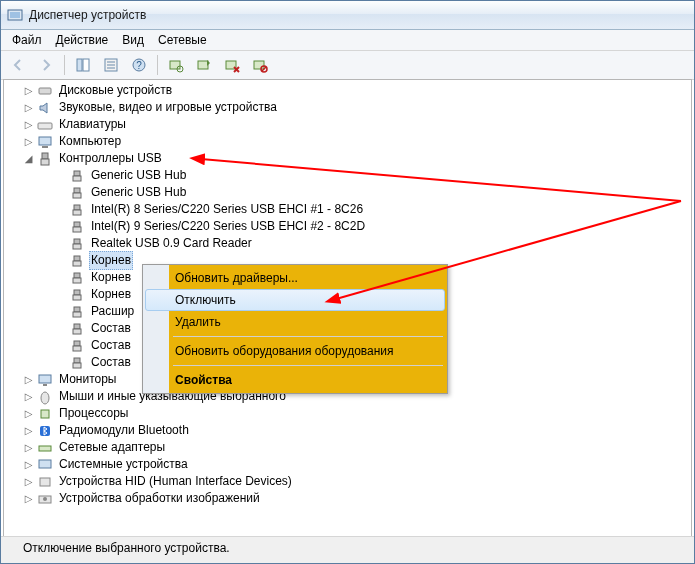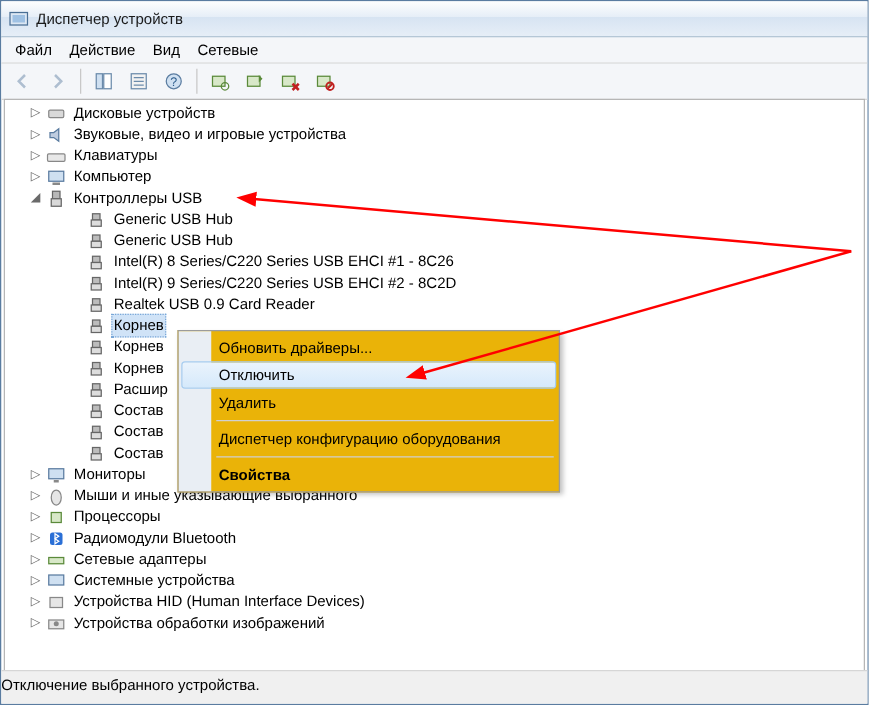--- a/index.html
+++ b/index.html
@@ -15,21 +15,21 @@
   .tsep{width:1px;height:20px;background:#c8c8c8;margin:0 3px}
   .tree-wrap{position:absolute;top:78px;left:2px;right:2px;bottom:24px;border:1px solid #b6b6b6;overflow:auto;background:#fff}
   .tree{padding:2px 0 2px 4px;position:relative}
   .node{white-space:nowrap;height:17px;line-height:17px;display:flex;align-items:center;position:relative}
   .node .exp{width:13px;height:13px;display:inline-flex;align-items:center;justify-content:center;color:#6a6a6a;font-size:10px;margin-right:2px;cursor:default}
   .node .exp.blank{visibility:hidden}
   .node .dicon{width:16px;height:16px;margin-right:4px;display:inline-flex;align-items:center;justify-content:center}
   .node .label{padding:0 2px}
   .node.selected .label{background:#d0e3f7;border:1px dotted #7aa7d7;padding:0 1px}
   .indent{display:inline-block}
-  .statusbar{position:absolute;left:0;right:0;bottom:0;height:22px;border-top:1px solid #d6d6d6;background:#f0f0f0;padding:2px 0;line-height:18px}
+  .statusbar{position:absolute;left:0;right:0;bottom:0;height:22px;border-top:1px solid #d6d6d6;background:#f0f0f0;padding:2px 22px;line-height:18px}
   .ctxmenu{position:absolute;left:141px;top:263px;width:300px;background:#eab308;border:1px solid #9b9b9b;box-shadow:2px 2px 4px rgba(0,0,0,.25);padding:2px}
   .ctxmenu .row{height:22px;display:flex;align-items:center;padding-left:30px;padding-right:14px;cursor:default;position:relative}
   .ctxmenu .row:hover,.ctxmenu .row.hover{background:linear-gradient(#eaf3fc,#d5e9fb);border:1px solid #a7cdf0;border-radius:3px;padding-left:29px;padding-right:13px;height:20px}
   .ctxmenu .sep{height:1px;background:#d0d0d0;margin:3px 2px 3px 28px}
   .ctxmenu .iconcol{position:absolute;left:0;top:0;bottom:0;width:26px;background:#e9eef4}
   .arrow-svg{position:absolute;pointer-events:none}
   svg{display:block}
 </style>
 </head>
 <body>
@@ -396,21 +396,21 @@
         <span>Обновить драйверы...</span>
       </div>
     <div class="row hover">
         <span>Отключить</span>
       </div>
     <div class="row">
         <span>Удалить</span>
       </div>
     <div class="sep"></div>
     <div class="row">
-        <span>Диспетчер конфигурацию оборудования</span>
+        <span>Обновить оборудования оборудования</span>
       </div>
     <div class="sep"></div>
     <div class="row">
         <b>Свойства</b>
       </div>
   </div>
 
   <svg class="arrow-svg" style="left:0;top:0" width="695" height="564">
     <defs>
         <marker id="ah" markerWidth="10" markerHeight="10" refX="2" refY="3" orient="auto">

